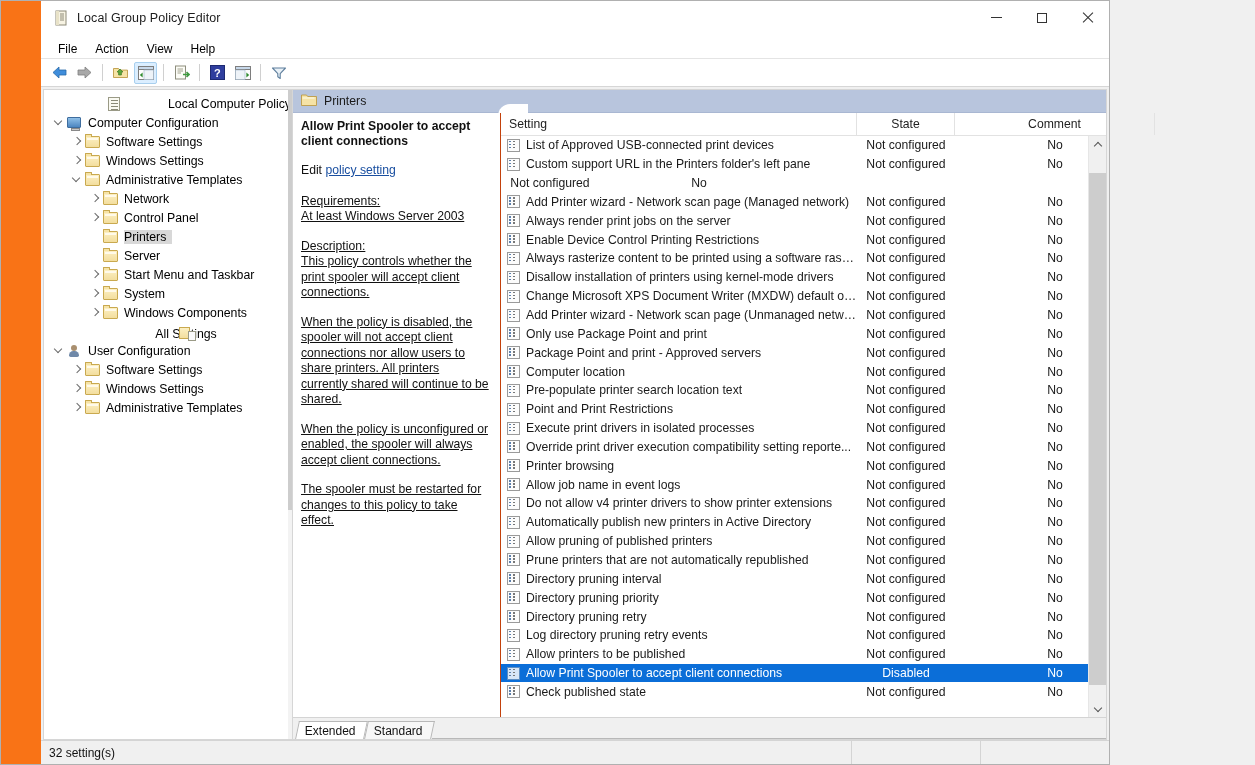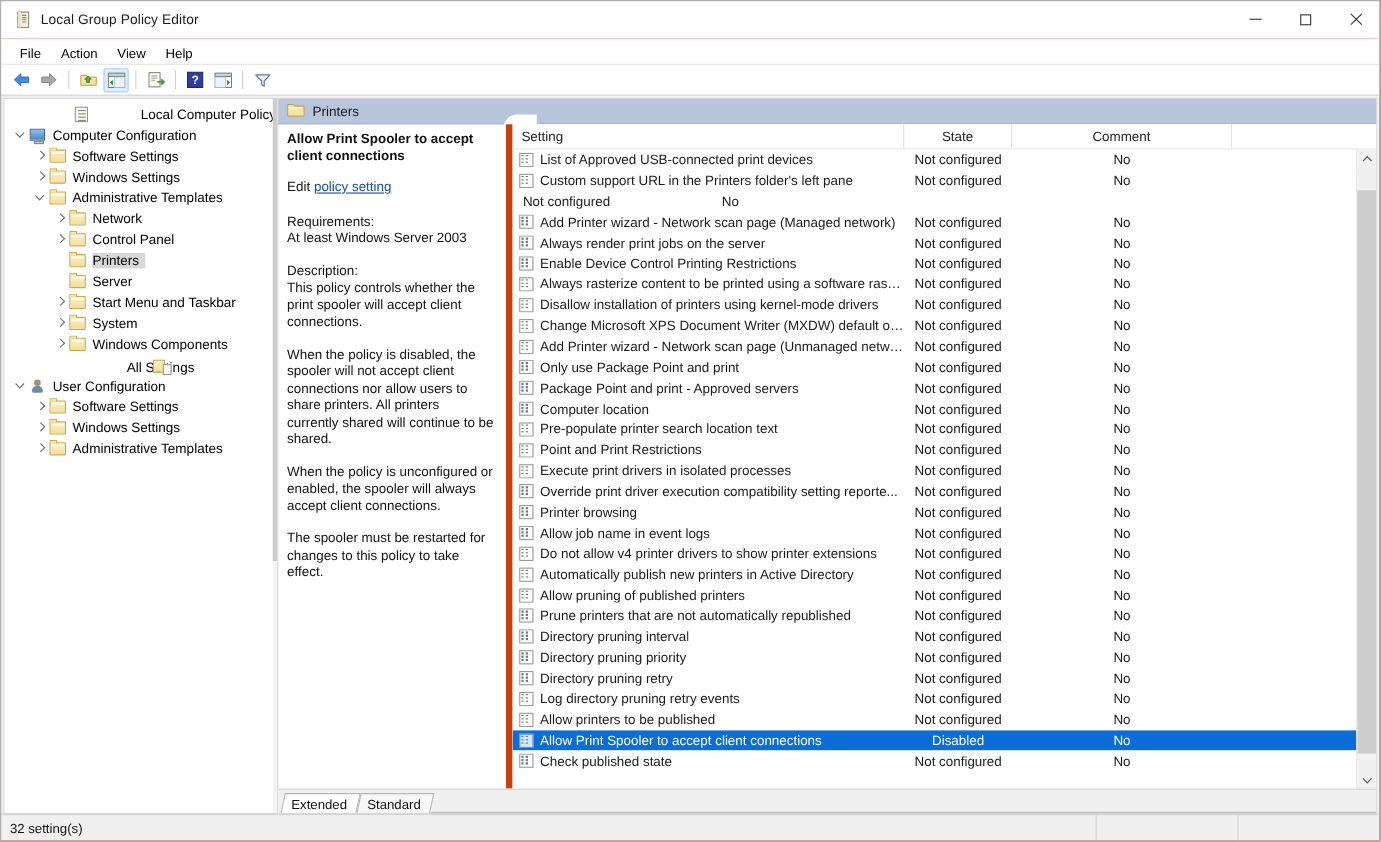--- a/index.html
+++ b/index.html
@@ -5,25 +5,25 @@
   html, body {
     margin: 0; padding: 0;
     width: 1255px; height: 765px;
     overflow: hidden;
     background: #f0f0f0;
     font-family: "Liberation Sans", sans-serif;
     -webkit-font-smoothing: antialiased;
   }
   .window {
     position: absolute; left: 0; top: 0;
-    width: 1255px; height: 765px;
-    background: #b91c1c;
+    width: 1110px; height: 765px;
+    background: #f97316;
     border: 1px solid #b0b0b0;
     box-sizing: border-box;
-    display: flex; flex-direction: column;
+    display: flex; flex-direction: column; padding-left: 40px;
   }
 
   
   .titlebar {
     height: 34px; min-height: 34px;
     background: #ffffff;
     display: flex; align-items: center;
     position: relative;
   }
   .title-icon {
@@ -244,29 +244,29 @@
     font-size: 12.2px; color: #111;
     line-height: 15.5px;
     overflow: hidden;
     border-right: 1px solid #ffffff;
   }
   .desc-title { font-weight: bold; margin-bottom: 14px; line-height: 15px; }
   .desc-edit { margin-bottom: 15px; }
   .desc-edit a {
     color: #1a4fa0; text-decoration: underline; cursor: pointer;
   }
-  .desc-block { margin-bottom: 14px; }
+  .desc-block { margin-bottom: 14px; text-decoration: underline; }
   .desc-block p { margin: 0; }
 
   
   .list-col {
     flex: 1; min-width: 0;
     display: flex; flex-direction: column;
     background: #fff;
-    border-left: 6px solid #c2410c;
+    border-left: 1px solid #c2410c;
     position: relative;
   }
   .lv-header {
     height: 22px; min-height: 22px;
     display: flex; align-items: stretch;
     background: #ffffff;
     border-bottom: 1px solid #e2e2e2;
     font-size: 12.2px; color: #222;
     position: relative;
   }

